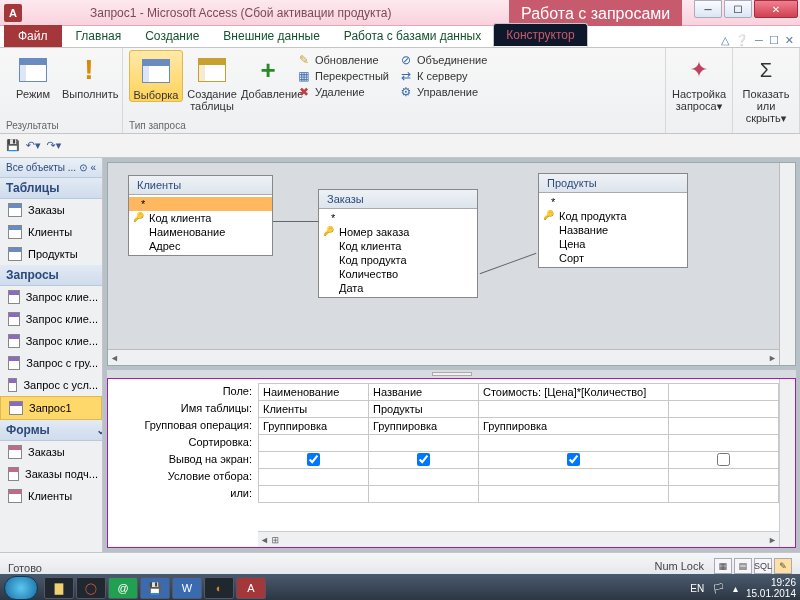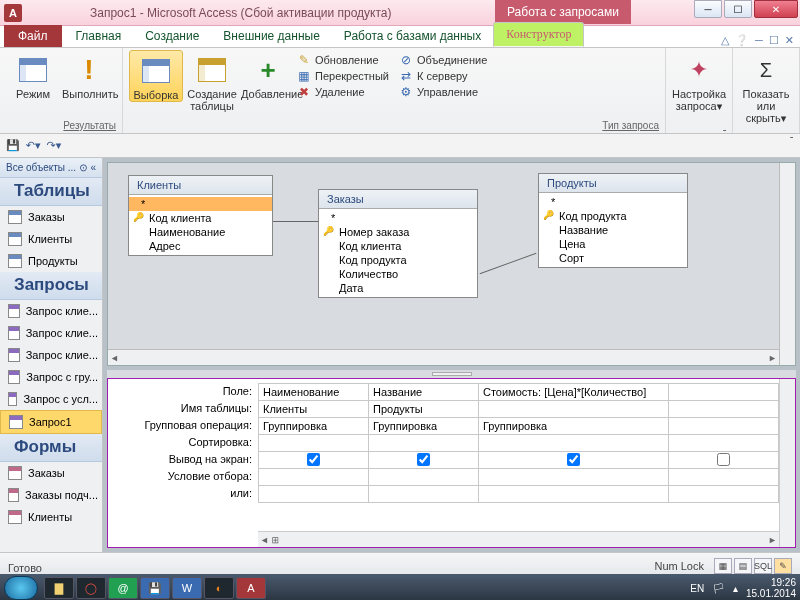--- a/index.html
+++ b/index.html
@@ -2,53 +2,53 @@
 <html><head>
 <meta charset="utf-8">
 <style>
 * { box-sizing: border-box; margin: 0; padding: 0; font-family: "Segoe UI", Tahoma, sans-serif; }
 body { width: 800px; height: 600px; overflow: hidden; background: #fff; font-size: 11px; position: relative; }
 
 
 .titlebar { height: 26px; background: linear-gradient(#fde9ef,#f9d2dd); display: flex; align-items: center; border-bottom: 1px solid #e0a8b8; position: relative; }
 .app-icon { width: 18px; height: 18px; background: #a4373a; color: #fff; font-weight: bold; font-size: 11px; display: flex; align-items: center; justify-content: center; margin: 0 4px; border-radius: 2px; }
 .title-text { position: absolute; left: 90px; color: #7a4a58; font-size: 12px; }
-.context-tab { position: absolute; left: 495px; top: 0; background: #c85a6e; color: #fff; padding: 5px 12px; font-size: 12px; }
+.context-tab { position: absolute; left: 509px; top: 0; background: #c85a6e; color: #fff; padding: 5px 12px; font-size: 16px; }
 .winbtns { position: absolute; right: 2px; top: 0; display: flex; }
 .winbtn { width: 28px; height: 18px; border: 1px solid #aab; margin-left: 2px; background: linear-gradient(#fafcff,#dbe6f4); display:flex;align-items:center;justify-content:center; font-size:10px; border-radius: 0 0 2px 2px;}
 .winbtn.close { width: 44px; background: linear-gradient(#f08090,#d04050); color:#fff; border-color:#a03040;}
 
 
 .ribtabs { height: 22px; background: #fff; display: flex; align-items: flex-end; padding-left: 4px; border-bottom: 1px solid #c5c5c5; position:relative;}
 .filetab { background: #a4373a; color: #fff; padding: 4px 14px; font-size: 12px; margin-right: 2px;}
 .rtab { padding: 4px 12px; font-size: 12px; color: #14532d; }
-.rtab.active { border: 1px solid #c5c5c5; border-bottom: 1px solid #f6f6f6; background: #bef264; border-radius: 3px 3px 0 0; color:#c85a6e;font-family:Liberation Serif, serif;}
+.rtab.active { border: 1px solid #c5c5c5; border-bottom: 1px solid #f6f6f6; background: #0f172a; border-radius: 3px 3px 0 0; color:#c85a6e;}
 .ribtabs .help { position:absolute; right:6px; display:flex; gap:6px; color:#5b7aa8;}
 
 
 .ribbon { height: 86px; background: linear-gradient(#f7f7f7,#eef0f2); border-bottom: 1px solid #c5c5c5; display: flex; }
 .rgroup { border-right: 1px solid #d8d8d8; padding: 2px 6px 0 6px; display:flex; flex-direction:column; }
-.rgroup-title { text-align:right; font-size:10px; color:#666; padding:2px 0;text-decoration:underline; }
+.rgroup-title { text-align:left; font-size:10px; color:#666; padding:2px 0; }
 .rbtns { display:flex; flex:1; align-items:flex-start; gap:2px;}
 .bigbtn { width: 54px; text-align:center; padding-top:4px; font-size:11px; color:#333;}
 .bigbtn.sel { background: linear-gradient(#ffe9a8,#ffd358); border:1px solid #e0b84c; border-radius:3px;}
 .bigicon { width:32px; height:32px; margin:0 auto 2px; display:flex; align-items:center; justify-content:center; }
 .tbl-ico { width:28px;height:24px;background:#fff;border:1px solid #6a8bbf; box-shadow:inset 0 6px 0 #6a8bbf, inset 6px 0 0 #dce6f4;}
 .excl-ico{color:#d98a00;font-size:28px;font-weight:bold;}
 .smallrow { display:flex; align-items:center; gap:4px; font-size:11px; color:#333; padding:1px 0;}
 .smicon { width:14px;height:14px;display:inline-flex;align-items:center;justify-content:center;font-size:12px;}
 
 
 .qat2 { height: 24px; border-bottom:1px solid #c5c5c5; background:#f3f3f3; display:flex; align-items:center; padding-left:6px; gap:6px; color:#3a5a90;}
 
 
 .main { display:flex; height: 394px; }
 .navpane { width: 135px; background:#eef0f2; border-right:1px solid #c5c5c5; overflow:hidden;}
 .navhdr { background:linear-gradient(#eaf0f7,#d5e1ef); padding:4px 6px; font-size:10px; color:#2c4a7e; display:flex; justify-content:space-between; align-items:center; border-bottom:1px solid #b8c8de;}
-.navgroup { background:linear-gradient(#e2eaf4,#cfdcec); padding:3px 14px; font-size:17px; font-weight:bold; color:#2c4a7e; border-bottom:1px solid #b8c8de; display:flex; justify-content:space-between;gap:46px;}
+.navgroup { background:linear-gradient(#e2eaf4,#cfdcec); padding:3px 6px; font-size:12px; font-weight:bold; color:#2c4a7e; border-bottom:1px solid #b8c8de; display:flex; justify-content:space-between;gap:46px;}
 .navitem { padding:4px 4px 4px 8px; font-size:11px; display:flex; align-items:center; gap:6px; white-space:nowrap; overflow:hidden; text-overflow:ellipsis;}
 .navitem.sel { background:#ffd86b; border:1px solid #e0b84c;}
 .nicon { width:14px;height:14px; border:1px solid #888; background:#fff; box-shadow:inset 0 4px 0 #6a8bbf;}
 .nicon.q { box-shadow:inset 0 4px 0 #8b6abf;}
 .nicon.f { box-shadow:inset 0 4px 0 #bf6a8b;}
 
 .workarea { flex:1; display:flex; flex-direction:column; background:#b8c0c8;}
 .designtop { flex:1; background:#d8dce0; margin:4px; border:1px solid #9aa; position:relative; overflow:hidden;}
 .tblbox { position:absolute; background:#fff; border:1px solid #888; font-size:11px;}
 .tblhdr { background:linear-gradient(#eef2f6,#dde4ec); padding:3px 8px; border-bottom:1px solid #aaa; color:#2c4a7e;}

